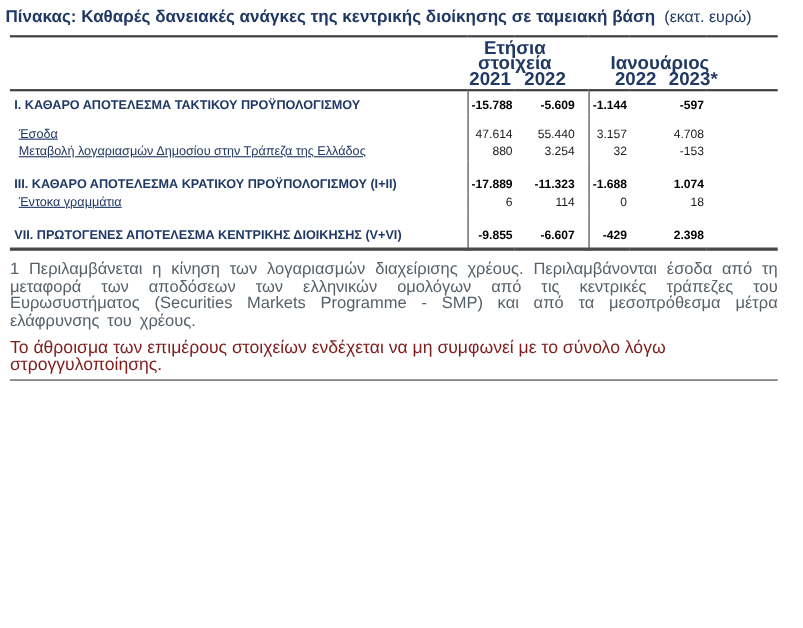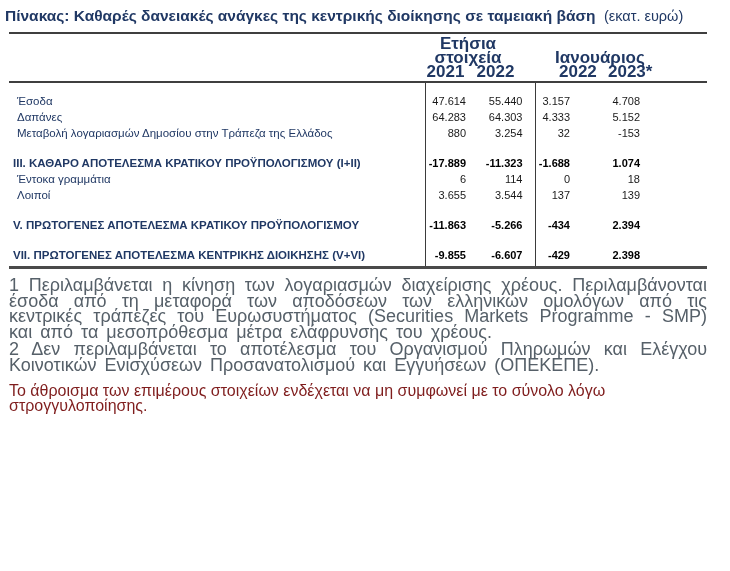--- a/index.html
+++ b/index.html
@@ -45,40 +45,40 @@
   .hdr td.y3{padding-left:24px;}
   .hdr td.y4{padding-left:36px;}
   
   .bdy{border-bottom:3px solid #4a4a4a;}
   .bdy td{padding:0;vertical-align:bottom;font-size:11.5px;line-height:14px;}
   .bdy td.lbl{
     border-right:1px solid #3b3b3b;
     color:#203864;padding-left:4px;padding-right:6px;
   }
   .bdy tr.head td.lbl{font-weight:bold;}
-  .bdy tr.sub td.lbl{padding-left:8px;font-weight:normal;}
+  .bdy tr.sub td.lbl{padding-left:8px;font-weight:normal;text-decoration:underline;}
   .bdy td.num{text-align:right;color:#1a1a1a;font-size:11px;}
   .bdy tr.head td.num{font-weight:bold;color:#000;}
   .bdy td.n1{padding-right:2px;}
   .bdy td.n2{padding-right:12px;border-right:1px solid #3b3b3b;}
   .bdy td.n3{padding-right:2px;}
   .bdy td.n4{padding-right:2px;}
   .bdy td.fill{border:none;}
   .bdy tr.head td{padding-top:15px;padding-bottom:1px;}
   .bdy tr.head.first td{padding-top:6px;}
   .bdy tr.head.tight td{padding-top:13px;}
   .bdy tr.sub td{padding-top:1px;padding-bottom:1px;}
   .bdy tr.sub.gap-sm td{padding-top:11px;}
   .bdy tr:last-child td{padding-bottom:4px;}
   .lbl .line2{margin-left:12px;}
   sup{font-size:7.5px;line-height:0;}
   
   .footnotes{margin-top:9px;width:698px;color:#566069;}
   .footnotes p{
-    margin:0 0 2px 0;font-size:18px;line-height:15.5px;
+    margin:0 0 2px 0;font-size:15px;line-height:15.5px;
     text-align:justify;word-spacing:3px;
   }
   .note-rounding{margin-top:10px;width:698px;color:#7f1d1d;font-size:16px;line-height:15px;}
   .final-rule{width:698px;border:none;border-top:1.5px solid #3b3b3b;margin:6px 0 2px 0;}
 </style>
 </head>
 <body>
 
 <div class="page">
 
@@ -117,42 +117,42 @@
   <table class="bdy">
     <colgroup>
       <col class="c-label">
         <col class="c-n1">
         <col class="c-n2">
         <col class="c-n3">
         <col class="c-n4">
         <col class="c-fill">
     </colgroup>
     <tbody id="tbody">
+        <tr class="head first">
+          <td class="lbl">
+            <div>I. ΚΑΘΑΡΟ ΑΠΟΤΕΛΕΣΜΑ ΤΑΚΤΙΚΟΥ ΠΡΟΫΠΟΛΟΓΙΣΜΟΥ</div>
+          </td>
+          <td class="num n1">-15.788</td>
+          <td class="num n2">-5.609</td>
+          <td class="num n3">-1.144</td>
+          <td class="num n4">-597</td>
+          <td class="fill"></td>
+        </tr>
         <tr class="sub gap-sm">
           <td class="lbl">
             <div>Έσοδα</div>
           </td>
           <td class="num n1">47.614</td>
           <td class="num n2">55.440</td>
           <td class="num n3">3.157</td>
           <td class="num n4">4.708</td>
           <td class="fill"></td>
         </tr>
         <tr class="sub">
           <td class="lbl">
-            <div>Δαπάνες</div>
-          </td>
-          <td class="num n1">64.283</td>
-          <td class="num n2">64.303</td>
-          <td class="num n3">4.333</td>
-          <td class="num n4">5.152</td>
-          <td class="fill"></td>
-        </tr>
-        <tr class="sub">
-          <td class="lbl">
             <div>Μεταβολή λογαριασμών Δημοσίου στην Τράπεζα της Ελλάδος</div>
           </td>
           <td class="num n1">880</td>
           <td class="num n2">3.254</td>
           <td class="num n3">32</td>
           <td class="num n4">-153</td>
           <td class="fill"></td>
         </tr>
         <tr class="head">
           <td class="lbl">
@@ -167,55 +167,34 @@
         <tr class="sub">
           <td class="lbl">
             <div>Έντοκα γραμμάτια</div>
           </td>
           <td class="num n1">6</td>
           <td class="num n2">114</td>
           <td class="num n3">0</td>
           <td class="num n4">18</td>
           <td class="fill"></td>
         </tr>
-        <tr class="sub">
-          <td class="lbl">
-            <div>Λοιποί</div>
-          </td>
-          <td class="num n1">3.655</td>
-          <td class="num n2">3.544</td>
-          <td class="num n3">137</td>
-          <td class="num n4">139</td>
-          <td class="fill"></td>
-        </tr>
-        <tr class="head">
-          <td class="lbl">
-            <div>V. ΠΡΩΤΟΓΕΝΕΣ ΑΠΟΤΕΛΕΣΜΑ ΚΡΑΤΙΚΟΥ ΠΡΟΫΠΟΛΟΓΙΣΜΟΥ</div>
-          </td>
-          <td class="num n1">-11.863</td>
-          <td class="num n2">-5.266</td>
-          <td class="num n3">-434</td>
-          <td class="num n4">2.394</td>
-          <td class="fill"></td>
-        </tr>
         <tr class="head">
           <td class="lbl">
             <div>VII. ΠΡΩΤΟΓΕΝΕΣ ΑΠΟΤΕΛΕΣΜΑ ΚΕΝΤΡΙΚΗΣ ΔΙΟΙΚΗΣΗΣ (V+VI)</div>
           </td>
           <td class="num n1">-9.855</td>
           <td class="num n2">-6.607</td>
           <td class="num n3">-429</td>
           <td class="num n4">2.398</td>
           <td class="fill"></td>
         </tr>
       </tbody>
   </table>
 
   <div class="footnotes">
     <p>1 Περιλαμβάνεται η κίνηση των λογαριασμών διαχείρισης χρέους. Περιλαμβάνονται έσοδα από τη μεταφορά των αποδόσεων των ελληνικών ομολόγων από τις κεντρικές τράπεζες του Ευρωσυστήματος (Securities Markets Programme - SMP) και από τα μεσοπρόθεσμα μέτρα ελάφρυνσης του χρέους.</p>
-    <p>2 Δεν περιλαμβάνεται το αποτέλεσμα του Οργανισμού Πληρωμών και Ελέγχου Κοινοτικών Ενισχύσεων Προσανατολισμού και Εγγυήσεων (ΟΠΕΚΕΠΕ).</p>
   </div>
 
   <div class="note-rounding">Το άθροισμα των επιμέρους στοιχείων ενδέχεται να μη συμφωνεί με το σύνολο λόγω στρογγυλοποίησης.</div>
 
   <hr class="final-rule">
 
 </div>
 
 </body></html>

